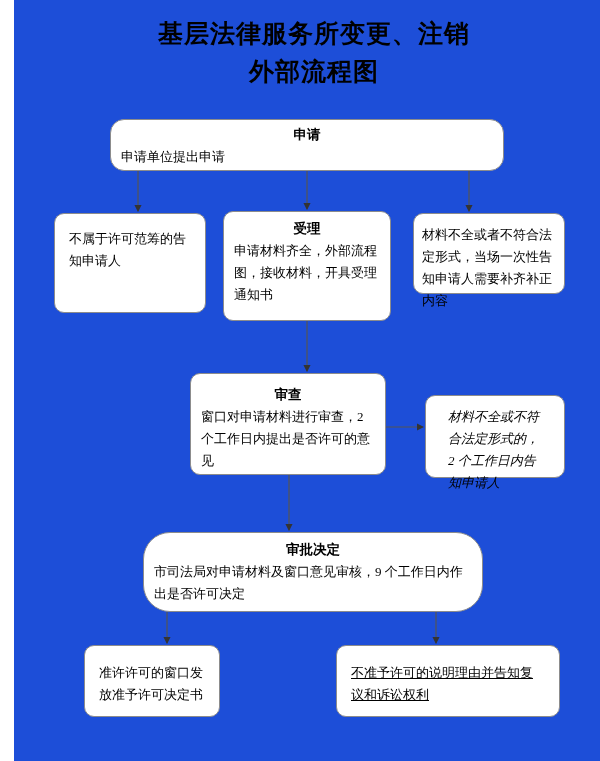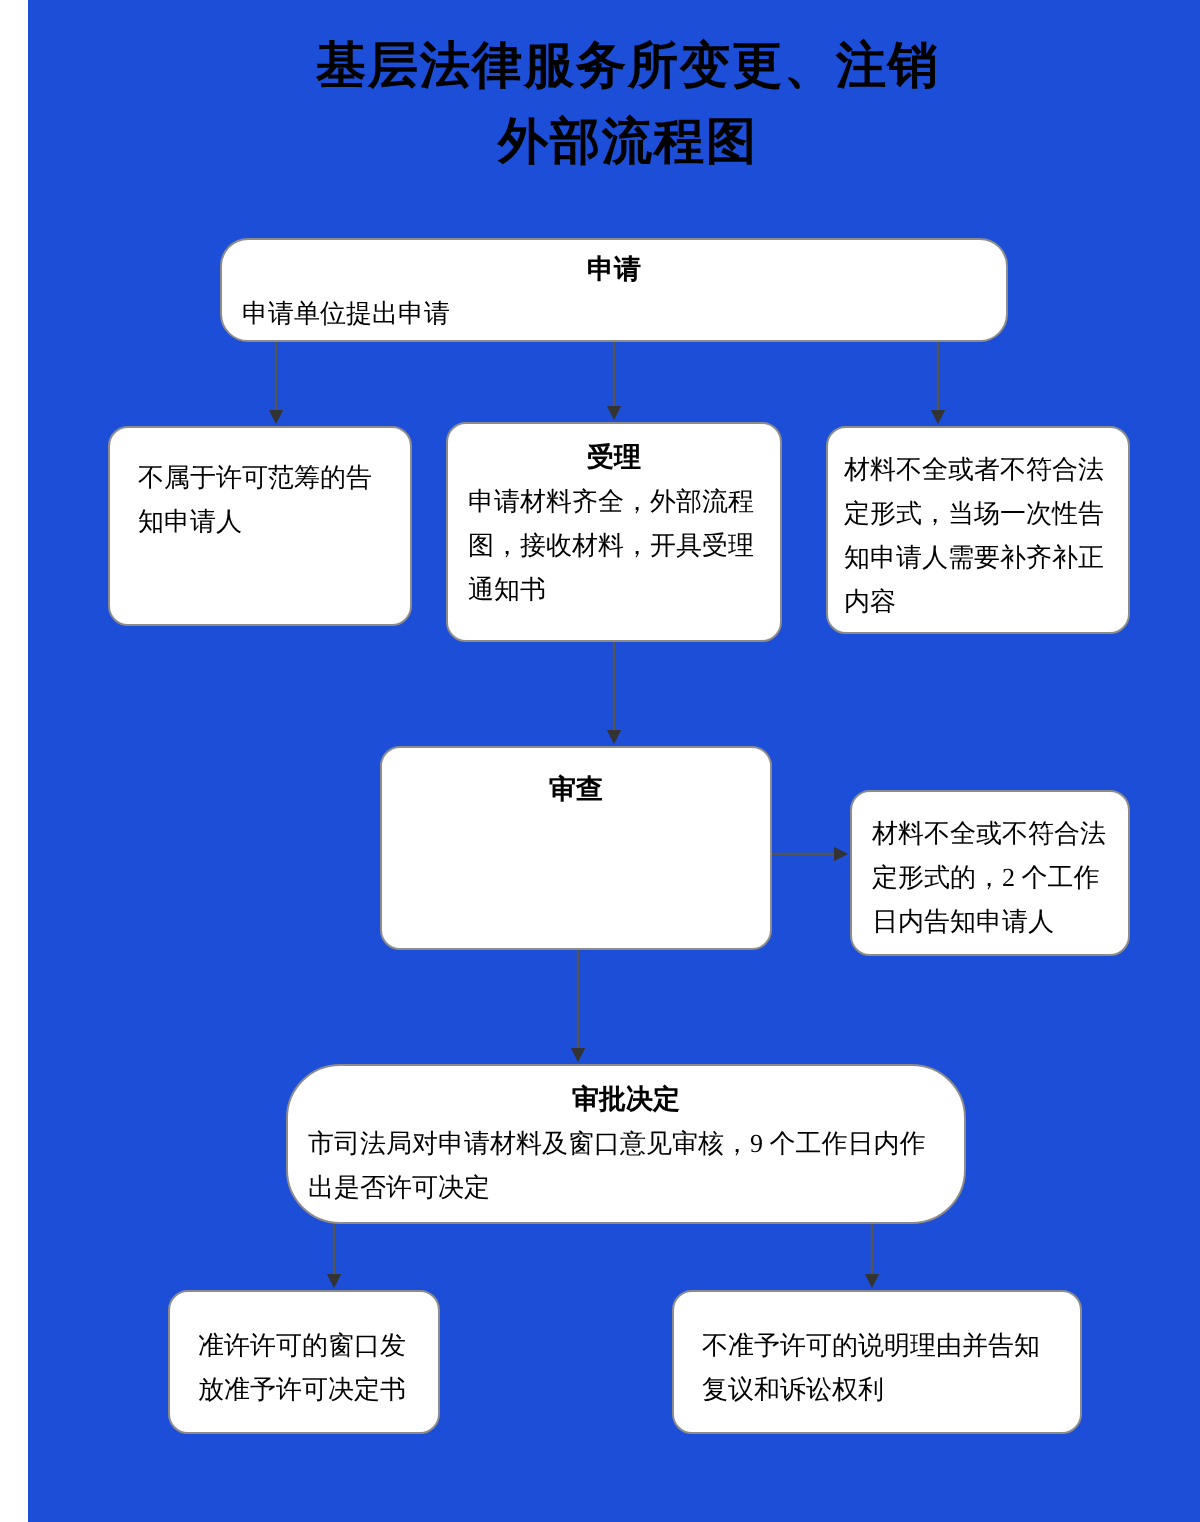--- a/index.html
+++ b/index.html
@@ -63,32 +63,32 @@
     line-height: 22px;
     color: #000;
   }
   .c-center .body { }
   .c-left   .body { text-align: left; }
 
   
   #n-apply      { left:  96px; top: 119px; width: 394px; height:  52px; border-radius: 14px; }
   #n-outscope   { left:  40px; top: 213px; width: 152px; height: 100px; font-family: Liberation Serif, serif; }
   #n-accept     { left: 209px; top: 211px; width: 168px; height: 110px; }
-  #n-incomplete { left: 399px; top: 213px; width: 152px; height: 104px; }
+  #n-incomplete { left: 399px; top: 213px; width: 152px; height: 81px; }
   #n-review     { left: 176px; top: 373px; width: 196px; height: 102px; }
   #n-review-bad { left: 411px; top: 395px; width: 140px; height:  83px; }
   #n-decision   { left: 129px; top: 532px; width: 340px; height:  80px; }
   #n-approve    { left:  70px; top: 645px; width: 136px; height:  72px; }
-  #n-reject     { left: 322px; top: 645px; width: 205px; height:  72px; }
+  #n-reject     { left: 322px; top: 645px; width: 224px; height:  72px; text-decoration: underline; }
 
   #n-apply      { padding-top: 4px; }
   #n-outscope   { padding: 14px 14px; }
   #n-incomplete { padding: 10px 8px; }
   #n-review     { padding-top: 10px; }
-  #n-review-bad { padding: 10px 10px; }
+  #n-review-bad { padding: 10px 22px; font-style: italic; }
   #n-decision   { padding-top: 6px; border-radius: 27px; }
   #n-approve    { padding: 16px 14px; }
   #n-reject     { padding: 16px 14px; }
 </style>
 </head>
 <body>
 
 <div id="canvas">
 
   <div class="title">
@@ -135,20 +135,21 @@
     <span class="hdr">受理</span>
     <span class="body">申请材料齐全，外部流程图，接收材料，开具受理通知书</span>
   </div>
 
   <div class="node c-left" id="n-incomplete">
     <span class="body">材料不全或者不符合法定形式，当场一次性告知申请人需要补齐补正内容</span>
   </div>
 
   <div class="node c-center" id="n-review">
     <span class="hdr">审查</span>
+    <span class="body">窗口对申请材料进行审查，2 个工作日内提出是否许可的意见</span>
   </div>
 
   <div class="node c-left" id="n-review-bad">
     <span class="body">材料不全或不符合法定形式的，2 个工作日内告知申请人</span>
   </div>
 
   <div class="node c-center" id="n-decision">
     <span class="hdr">审批决定</span>
     <span class="body">市司法局对申请材料及窗口意见审核，9 个工作日内作出是否许可决定</span>
   </div>

